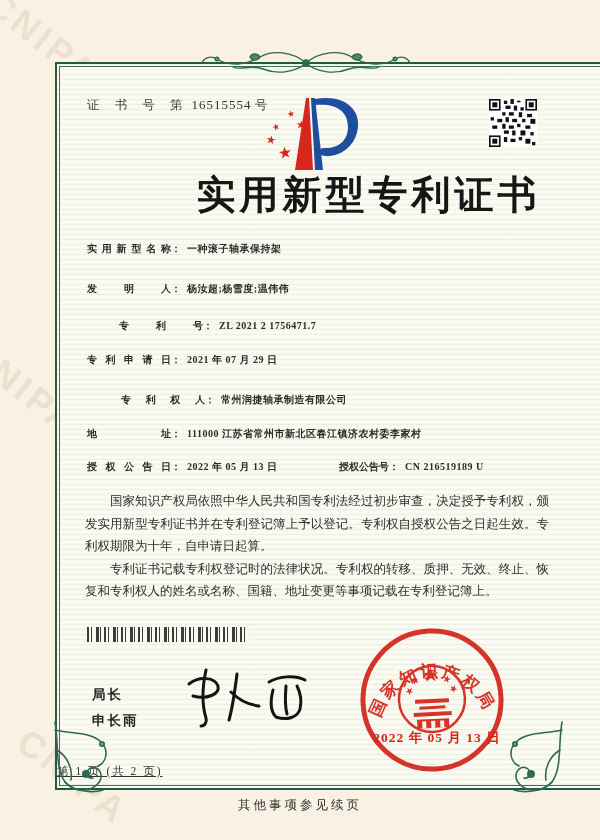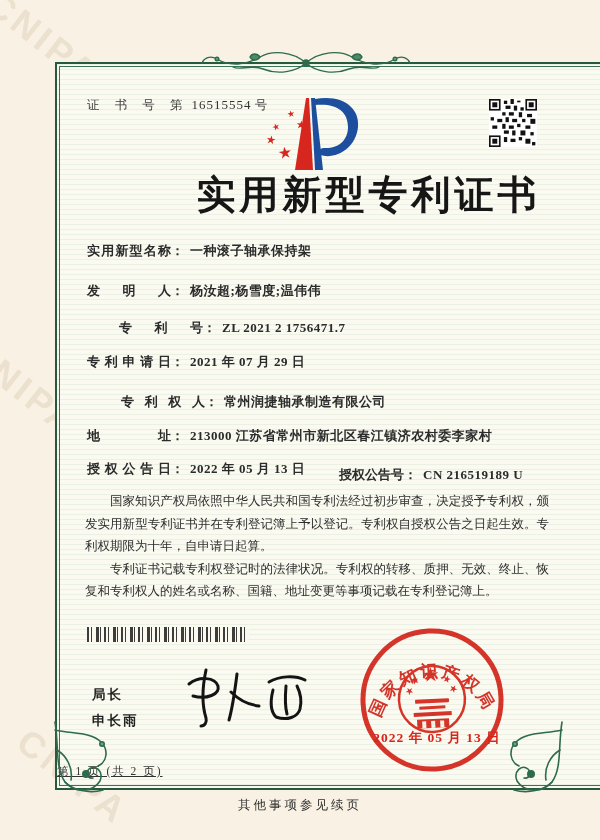--- a/index.html
+++ b/index.html
@@ -44,29 +44,29 @@
   .logo { position:absolute; left:203px; top:30px; }
   .qr { position:absolute; left:432px; top:35px; }
   .title {
     position:absolute; left:0; top:104px; width:100%;
     text-align:center; font-size:39px; font-weight:bold;
     letter-spacing:4px; color:#161616;padding-left:36px;
   }
   
   .frow {
     position:absolute; left:30px; width:450px;
-    font-size:13px; color:#2b2b2b; white-space:nowrap; font-weight:600;
+    font-size:10px; color:#2b2b2b; white-space:nowrap; font-weight:600;
   }
   .flabel {
     display:inline-block; width:84px; vertical-align:bottom;
     text-align:justify; text-align-last:justify;
   }
   .fcolon { display:inline-block; margin-right:6px; }
   .fvalue { letter-spacing:.5px; }
-  .fpair2 { position:absolute; left:252px; top:0;margin-top:6px; }
+  .fpair2 { position:absolute; left:252px; top:0; }
   
   .body-text {
     position:absolute; left:28px; top:426px; width:464px;
     font-size:12.5px; line-height:22.5px; color:#2e2e2e;
     text-align:justify;
   }
   .body-text p { text-indent:2em; }
   .barcode {
     position:absolute; left:30px; top:563px; width:162px; height:15px;
     background:repeating-linear-gradient(90deg,
@@ -191,21 +191,21 @@
     <div class="frow" style="top:255px;margin-left:32px;">
       <span class="flabel">专利号</span><span class="fcolon">：</span><span class="fvalue">ZL 2021 2 1756471.7</span>
     </div>
     <div class="frow" style="top:289px;">
       <span class="flabel">专利申请日</span><span class="fcolon">：</span><span class="fvalue">2021 年 07 月 29 日</span>
     </div>
     <div class="frow" style="top:329px;margin-left:34px;">
       <span class="flabel">专利权人</span><span class="fcolon">：</span><span class="fvalue">常州润捷轴承制造有限公司</span>
     </div>
     <div class="frow" style="top:363px;">
-      <span class="flabel">地址</span><span class="fcolon">：</span><span class="fvalue">213000 江苏省常州市新北区春江镇济农村委李家村</span>
+      <span class="flabel">地址</span><span class="fcolon">：</span><span class="fvalue">111000 江苏省常州市新北区春江镇济农村委李家村</span>
     </div>
     <div class="frow" style="top:396px;">
       <span class="flabel">授权公告日</span><span class="fcolon">：</span><span class="fvalue">2022 年 05 月 13 日</span>
       <span class="fpair2">
         <span>授权公告号</span><span class="fcolon">：</span><span class="fvalue">CN 216519189 U</span>
       </span>
     </div>
 
     <div class="body-text">
       <p>国家知识产权局依照中华人民共和国专利法经过初步审查，决定授予专利权，颁发实用新型专利证书并在专利登记簿上予以登记。专利权自授权公告之日起生效。专利权期限为十年，自申请日起算。</p>

